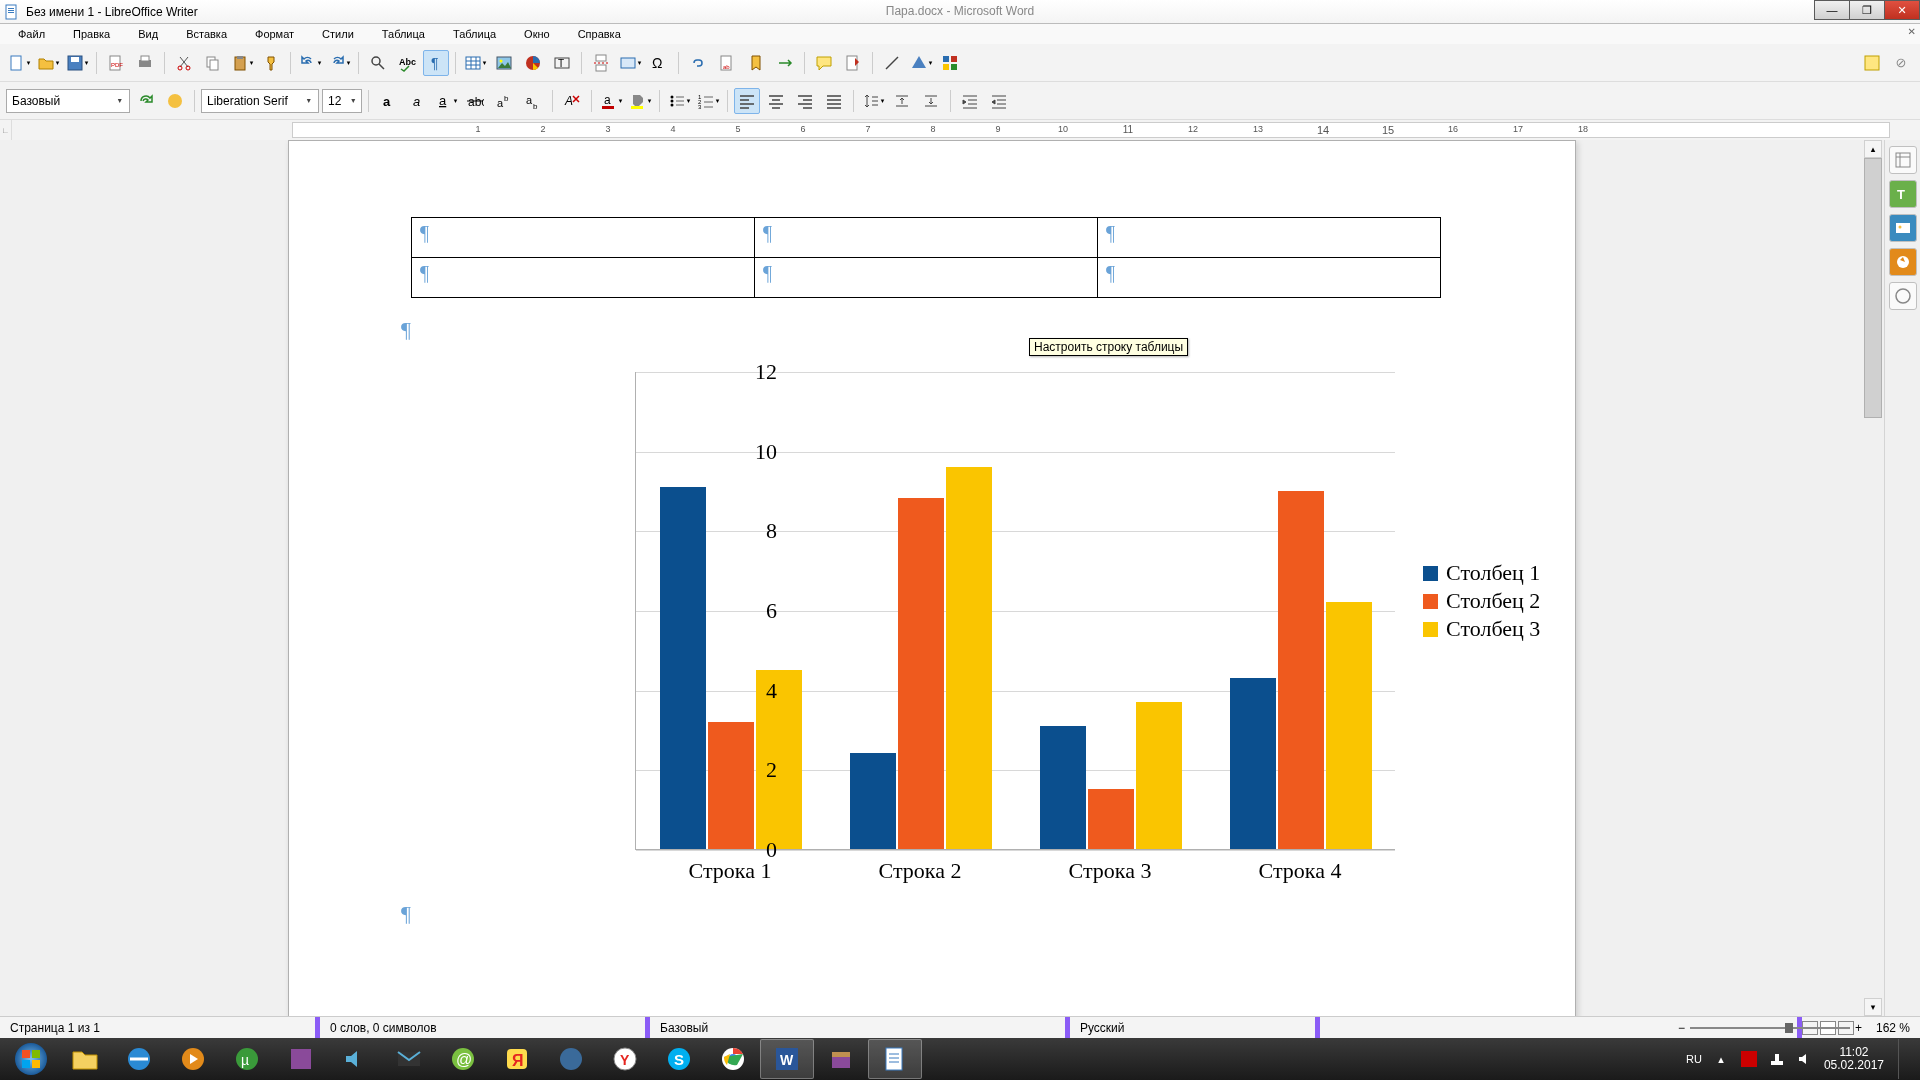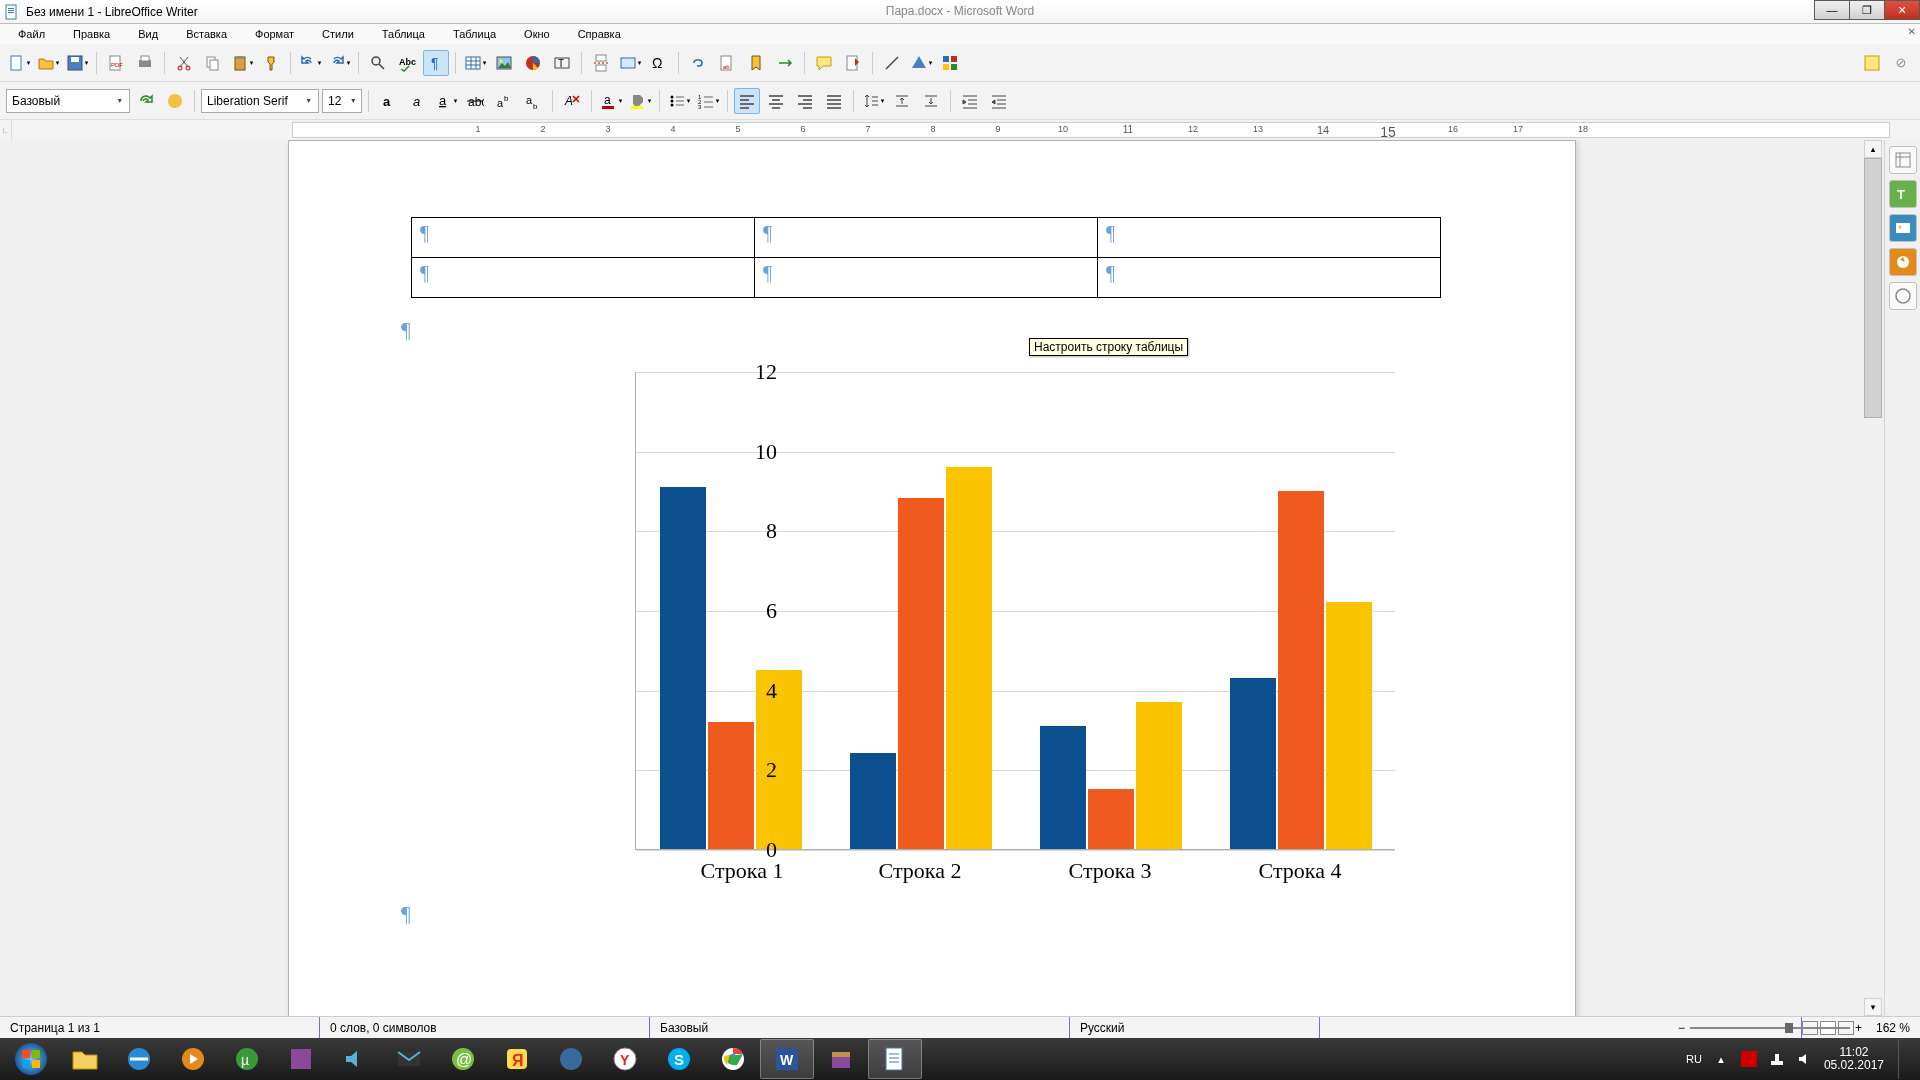--- a/index.html
+++ b/index.html
@@ -50,21 +50,21 @@
 .plot{position:absolute;left:196px;top:24px;width:760px;height:478px;border-left:1px solid #b0b0b0;border-bottom:1px solid #b0b0b0;background:#fff;}
 .grid-h{position:absolute;left:0;width:100%;border-top:1px solid #d8d8d8;}
 .ytick{position:absolute;right:772px;font-size:22px;font-family:"Liberation Serif",serif;color:#000;transform:translateY(-50%);}
 .xtick{position:absolute;top:510px;font-size:22px;font-family:"Liberation Serif",serif;color:#000;transform:translateX(-50%);}
 .bar{position:absolute;bottom:0;}
 .legend{position:absolute;left:984px;top:210px;font-size:22px;font-family:"Liberation Serif",serif;}
 .legend div{display:flex;align-items:center;margin:2px 0;}
 .legend .sw{width:15px;height:15px;margin-right:8px;}
 
 .statusbar{height:22px;background:#f4f4f4;border-top:1px solid #ccc;display:flex;align-items:center;font-size:12px;position:relative;}
-.statusbar .cell{padding:0 10px;border-right:1px solid #8b5cf6;height:100%;display:flex;align-items:center;}
+.statusbar .cell{padding:0 10px;border-right:5px solid #8b5cf6;height:100%;display:flex;align-items:center;}
 .zoom-slider{position:absolute;right:70px;top:4px;width:160px;height:14px;}
 .zoom-slider .track{position:absolute;top:6px;width:100%;height:2px;background:#888;}
 .zoom-slider .knob{position:absolute;top:2px;left:95px;width:8px;height:10px;background:#666;}
 
 .taskbar{height:42px;background:linear-gradient(#3a3a3a,#1a1a1a);display:flex;align-items:center;padding:0 4px;}
 .start{width:54px;height:40px;display:flex;align-items:center;justify-content:center;}
 .tbicon{width:54px;height:40px;display:flex;align-items:center;justify-content:center;border-radius:2px;}
 .tbicon svg{width:30px;height:30px;}
 .tray{margin-left:auto;display:flex;align-items:center;color:#fff;gap:10px;padding-right:8px;}
 .tray .clock{text-align:center;line-height:1.1;font-size:12px;}
@@ -466,21 +466,21 @@
       <span style="position: absolute; top: 1px; font-size: 9px; color: rgb(85, 85, 85); left: 445px; transform: translateX(-50%);">5</span>
       <span style="position: absolute; top: 1px; font-size: 9px; color: rgb(85, 85, 85); left: 510px; transform: translateX(-50%);">6</span>
       <span style="position: absolute; top: 1px; font-size: 9px; color: rgb(85, 85, 85); left: 575px; transform: translateX(-50%);">7</span>
       <span style="position: absolute; top: 1px; font-size: 9px; color: rgb(85, 85, 85); left: 640px; transform: translateX(-50%);">8</span>
       <span style="position: absolute; top: 1px; font-size: 9px; color: rgb(85, 85, 85); left: 705px; transform: translateX(-50%);">9</span>
       <span style="position: absolute; top: 1px; font-size: 9px; color: rgb(85, 85, 85); left: 770px; transform: translateX(-50%);">10</span>
       <span style="position: absolute; top: 1px; font-size: 10px; color: rgb(85, 85, 85); left: 835px; transform: translateX(-50%);">11</span>
       <span style="position: absolute; top: 1px; font-size: 9px; color: rgb(85, 85, 85); left: 900px; transform: translateX(-50%);">12</span>
       <span style="position: absolute; top: 1px; font-size: 9px; color: rgb(85, 85, 85); left: 965px; transform: translateX(-50%);">13</span>
       <span style="position: absolute; top: 1px; font-size: 11px; color: rgb(85, 85, 85); left: 1030px; transform: translateX(-50%);">14</span>
-      <span style="position: absolute; top: 1px; font-size: 14px; color: rgb(85, 85, 85); left: 1095px; transform: translateX(-50%);">15</span>
+      <span style="position: absolute; top: 1px; font-size: 11px; color: rgb(85, 85, 85); left: 1095px; transform: translateX(-50%);">15</span>
       <span style="position: absolute; top: 1px; font-size: 9px; color: rgb(85, 85, 85); left: 1160px; transform: translateX(-50%);">16</span>
       <span style="position: absolute; top: 1px; font-size: 9px; color: rgb(85, 85, 85); left: 1225px; transform: translateX(-50%); text-align: right;">17</span>
       <span style="position: absolute; top: 1px; font-size: 9px; color: rgb(85, 85, 85); left: 1290px; transform: translateX(-50%);">18</span>
     </div>
 </div>
 
 <div class="doc-area">
   <div class="page">
     <table class="tbl">
       <tbody>
@@ -515,30 +515,44 @@
           <div class="bar" style="left: 214px; width: 46px; height: 95.6px; background: rgb(11, 79, 142);"></div>
           <div class="bar" style="left: 262px; width: 46px; height: 350.533px; background: rgb(239, 90, 30);"></div>
           <div class="bar" style="left: 310px; width: 46px; height: 382.4px; background: rgb(250, 197, 0);"></div>
           <div class="bar" style="left: 404px; width: 46px; height: 123.483px; background: rgb(11, 79, 142);"></div>
           <div class="bar" style="left: 452px; width: 46px; height: 59.75px; background: rgb(239, 90, 30);"></div>
           <div class="bar" style="left: 500px; width: 46px; height: 147.383px; background: rgb(250, 197, 0);"></div>
           <div class="bar" style="left: 594px; width: 46px; height: 171.283px; background: rgb(11, 79, 142);"></div>
           <div class="bar" style="left: 642px; width: 46px; height: 358.5px; background: rgb(239, 90, 30);"></div>
           <div class="bar" style="left: 690px; width: 46px; height: 246.967px; background: rgb(250, 197, 0);"></div>
         </div>
+      <div class="legend" id="legend">
+          <div>
+            <span class="sw" style="background:#0b4f8e"></span>
+            <span>Столбец 1</span>
+          </div>
+          <div>
+            <span class="sw" style="background:#ef5a1e"></span>
+            <span>Столбец 2</span>
+          </div>
+          <div>
+            <span class="sw" style="background:#fac500"></span>
+            <span>Столбец 3</span>
+          </div>
+        </div>
       <div id="yticks"></div>
       <div id="xticks"></div>
     <div class="ytick" style="top: 502px;">0</div>
         <div class="ytick" style="top: 422.333px;">2</div>
         <div class="ytick" style="top: 342.667px;">4</div>
         <div class="ytick" style="top: 263px;">6</div>
         <div class="ytick" style="top: 183.333px;">8</div>
         <div class="ytick" style="top: 103.667px;">10</div>
         <div class="ytick" style="top: 24px;">12</div>
-        <div class="xtick" style="left: 291px; margin-left: 12px;">Строка 1</div>
+        <div class="xtick" style="left: 291px;">Строка 1</div>
         <div class="xtick" style="left: 481px;">Строка 2</div>
         <div class="xtick" style="left: 671px;">Строка 3</div>
         <div class="xtick" style="left: 861px;">Строка 4</div>
       </div>
     <span class="para-mark" style="left:112px;top:760px">¶</span>
   </div>
 
   <div class="vscroll">
     <div class="up">▴</div>
     <div class="thumb"></div>

